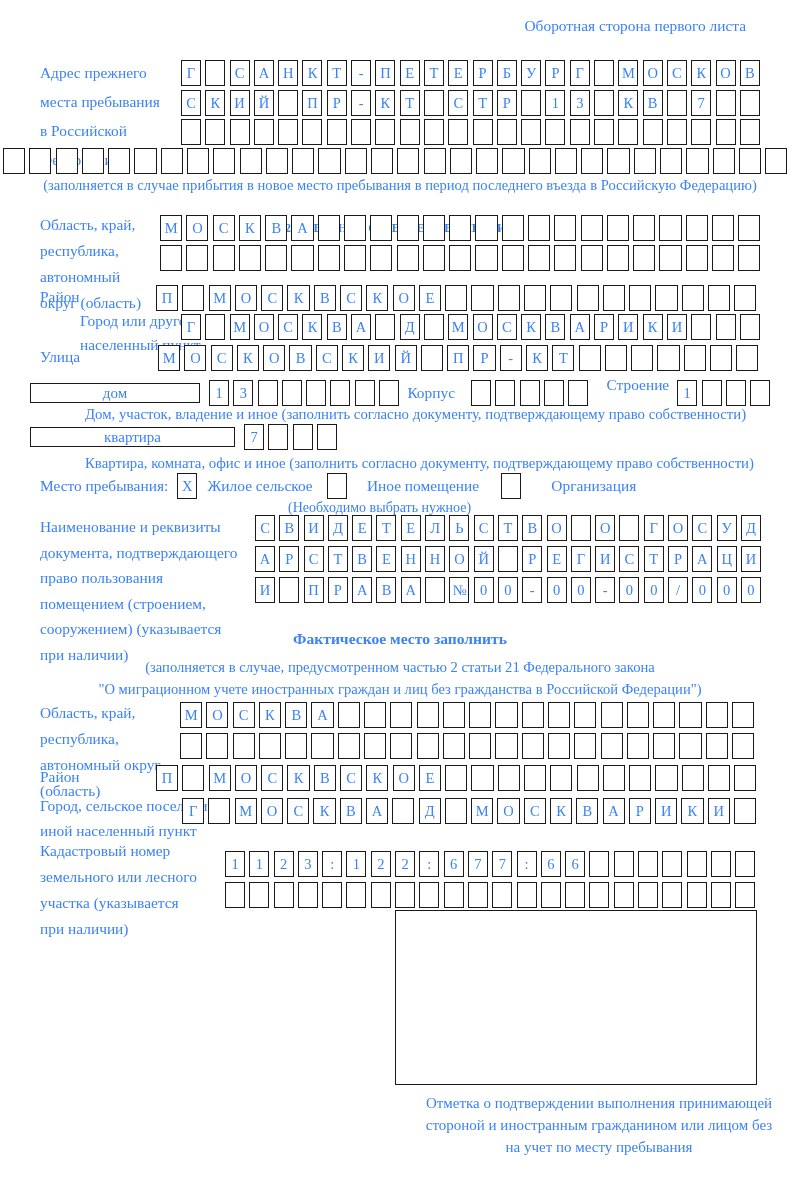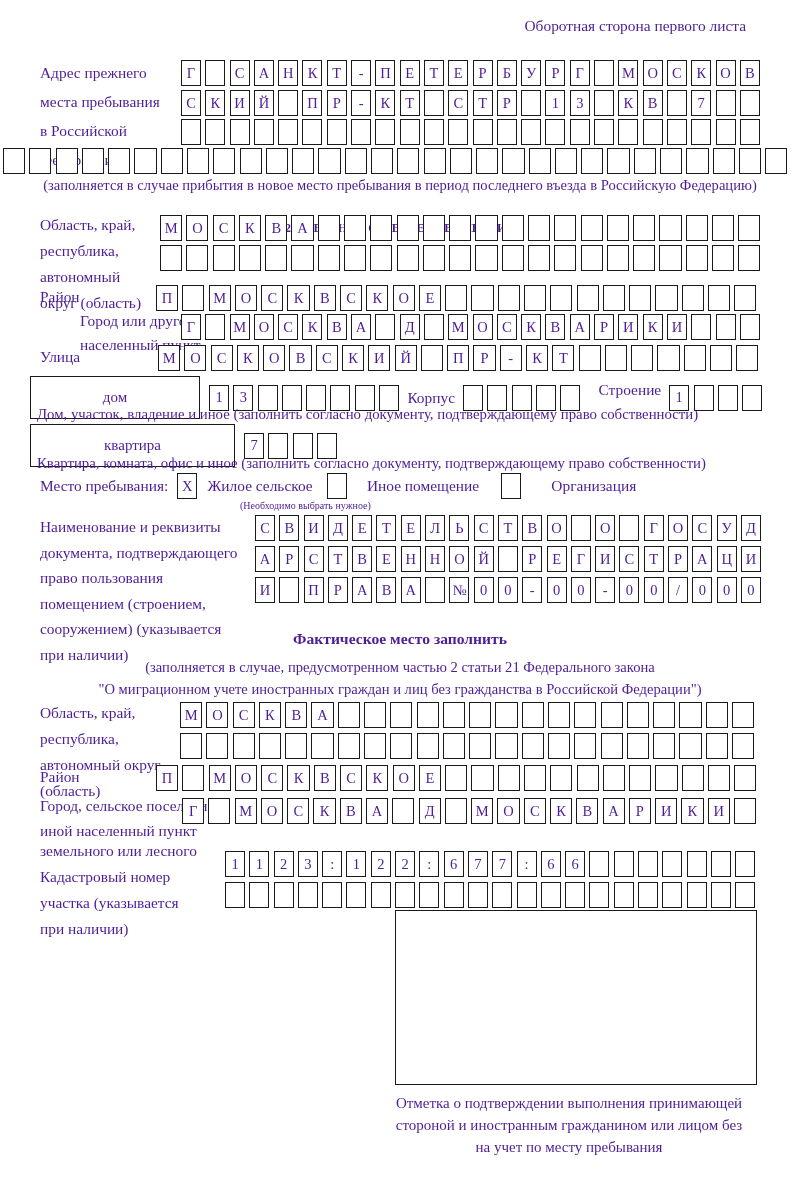--- a/index.html
+++ b/index.html
@@ -1,28 +1,28 @@
 <!DOCTYPE html>
 <html><head>
 <meta charset="utf-8">
 <style>
   html,body{margin:0;padding:0;background:#fff;}
-  .page{position:relative;width:800px;height:1180px;background:#ffffff;color:#4c1d95;
+  .page{position:relative;width:800px;height:1180px;background:#ffffff;color:#3b82f6;
         font-family:"Liberation Serif",serif;font-size:15px;overflow:hidden;}
   .abs{position:absolute;}
   .boxrow{position:absolute;display:flex;align-items:flex-start;}
   .cb{box-sizing:border-box;flex:none;display:inline-flex;align-items:center;justify-content:center;
       width:20px;height:26px;border:1.7px solid #1a1a1a;margin-right:4.3px;
       font-size:14.5px;line-height:1;background:#fff;}
   .w .cb{width:22.2px;margin-right:4.1px;}
   .lbl{position:absolute;font-size:15.4px;line-height:26px;white-space:nowrap;}
-  .cap{position:absolute;font-size:14.8px;white-space:nowrap;}
+  .cap{position:absolute;font-size:14.8px;white-space:nowrap;margin-left:48px;}
   .centered{position:absolute;left:0;width:800px;text-align:center;white-space:nowrap;}
   .bold{font-weight:bold;}
-  .widebox{box-sizing:border-box;flex:none;border:1.7px solid #1a1a1a;height:43px;
+  .widebox{box-sizing:border-box;flex:none;border:1.7px solid #1a1a1a;height:20px;
            display:flex;align-items:center;justify-content:center;background:#fff;}
   .inlinerow{position:absolute;display:flex;align-items:center;}
   .inlinerow .txt{white-space:nowrap;font-size:15.4px;}
   .stampbox{position:absolute;border:1.9px solid #1a1a1a;background:#fff;}
   .stampcap{position:absolute;text-align:center;font-size:15px;line-height:22px;}
 </style>
 </head>
 <body>
 
 <div class="page">
@@ -296,21 +296,21 @@
     <div style="display:flex;">
         <span class="cb">1</span>
         <span class="cb">3</span>
         <span class="cb"></span>
         <span class="cb"></span>
         <span class="cb"></span>
         <span class="cb"></span>
         <span class="cb"></span>
         <span class="cb"></span>
       </div>
-    <div class="txt" style="margin:0 8px 0 4px;">Корпус</div>
+    <div class="txt" style="margin:0 16px 0 4px;">Корпус</div>
     <div style="display:flex;">
         <span class="cb"></span>
         <span class="cb"></span>
         <span class="cb"></span>
         <span class="cb"></span>
         <span class="cb"></span>
       </div>
     <div class="txt" style="margin:0 8px 16px 14px;">Строение</div>
     <div style="display:flex;">
         <span class="cb">1</span>
@@ -334,21 +334,21 @@
 
   <div class="inlinerow" style="left:40px;top:473px;">
     <div class="txt">Место пребывания:</div>
     <span class="cb" style="margin-left:9px;">X</span>
     <div class="txt" style="margin-left:6px;">Жилое сельское</div>
     <span class="cb" style="margin-left:14px;"></span>
     <div class="txt" style="margin-left:16px;">Иное помещение</div>
     <span class="cb" style="margin-left:22px;"></span>
     <div class="txt" style="margin-left:26px;">Организация</div>
   </div>
-  <div class="cap" style="left:240px;top:500px;font-size:10px;">(Необходимо выбрать нужное)</div>
+  <div class="cap" style="left:240px;top:500px;font-size:14px;">(Необходимо выбрать нужное)</div>
 
   <div class="lbl" style="left:40px;top:514px;line-height:25.5px;">
       <div>Наименование и реквизиты</div>
       <div>документа, подтверждающего</div>
       <div>право пользования</div>
       <div>помещением (строением,</div>
       <div>сооружением) (указывается</div>
       <div>при наличии)</div>
     </div>
   <div class="boxrow" style="left:255px;top:515px;">
@@ -530,22 +530,22 @@
       <span class="cb">В</span>
       <span class="cb">А</span>
       <span class="cb">Р</span>
       <span class="cb">И</span>
       <span class="cb">К</span>
       <span class="cb">И</span>
       <span class="cb"></span>
     </div>
 
   <div class="lbl" style="left:40px;top:838px;">
+      <div>Кадастровый номер</div>
       <div>земельного или лесного</div>
-      <div>Кадастровый номер</div>
       <div>участка (указывается</div>
       <div>при наличии)</div>
     </div>
   <div class="boxrow" style="left:225px;top:851px;">
       <span class="cb">1</span>
       <span class="cb">1</span>
       <span class="cb">2</span>
       <span class="cb">3</span>
       <span class="cb">:</span>
       <span class="cb">1</span>
@@ -585,19 +585,19 @@
       <span class="cb"></span>
       <span class="cb"></span>
       <span class="cb"></span>
       <span class="cb"></span>
       <span class="cb"></span>
       <span class="cb"></span>
       <span class="cb"></span>
     </div>
 
   <div class="stampbox" style="left:395px;top:910px;width:360px;height:173px;"></div>
-  <div class="stampcap" style="left:372px;top:1092px;width:394px;">
+  <div class="stampcap" style="left:402px;top:1092px;width:394px;">
       <div>Отметка о подтверждении выполнения принимающей</div>
       <div>стороной и иностранным гражданином или лицом без</div>
       <div>на учет по месту пребывания</div>
     </div>
 
 </div>
 
 </body></html>

